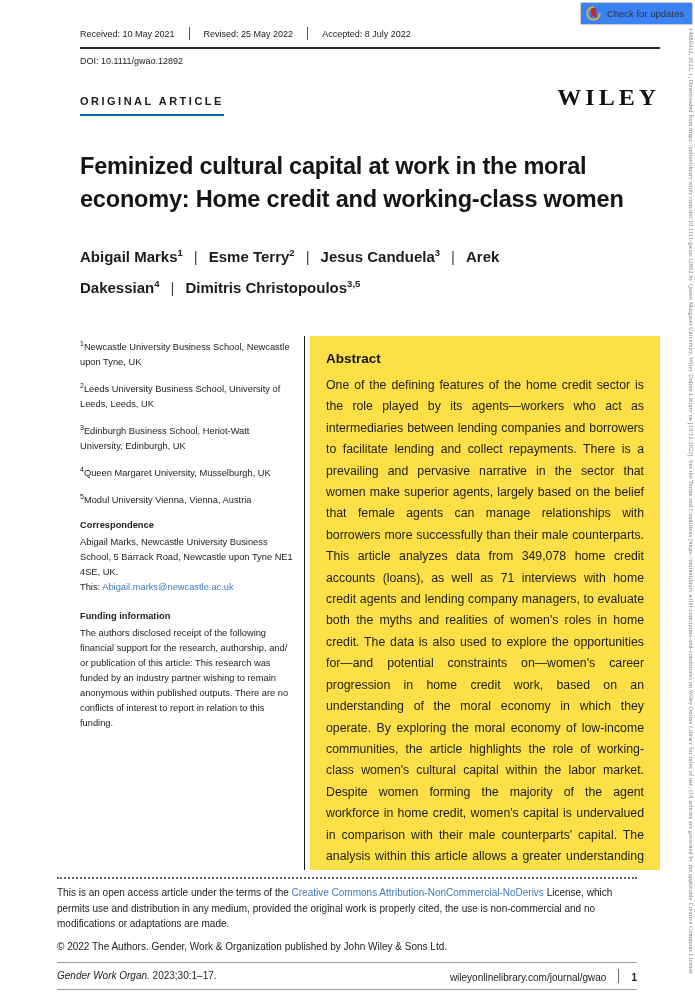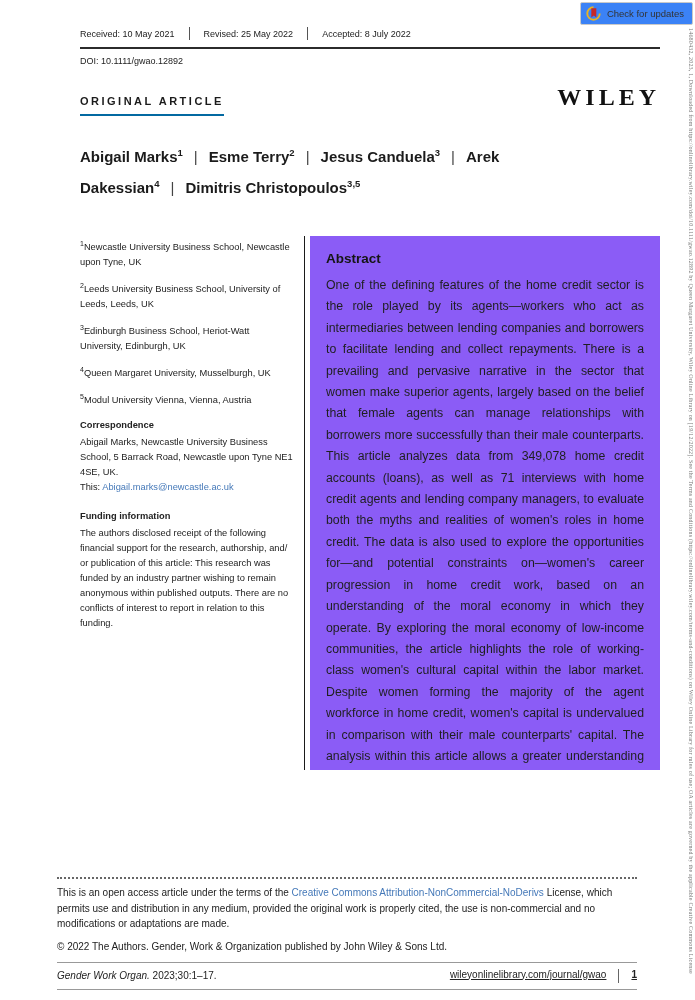--- a/index.html
+++ b/index.html
@@ -69,35 +69,35 @@
   .affil sup, .left-col sup { font-size: 7px; }
   .block-heading { font-weight: 700; margin-bottom: 2px; font-size: 9.3px; }
   .corr-block { margin-top: 10px; }
   .fund-block { margin-top: 14px; }
   .email-link, .cc-link { color: #4478b8; text-decoration: none; cursor: pointer; text-align: center; }
 
   .col-divider { width: 1px; background: #1a1a1a; align-self: stretch; margin-left: 10px; }
 
   .abstract-box {
     margin-left: 5px; width: 350px; flex: 0 0 350px;
-    background: #8b5cf6; padding: 15px 16px; height: 534px; overflow: hidden;
+    background: #fde047; padding: 15px 16px; height: 534px; overflow: hidden;
   }
   .abstract-heading { font-size: 13.5px; font-weight: 700; margin-bottom: 9px; color: #151515; }
   .abstract-text { font-size: 12.3px; line-height: 21.4px; text-align: justify; color: #1f1f1f; }
 
   .footer { position: absolute; left: 57px; top: 877px; width: 580px; }
   .license { border-top: 2px dotted #666; padding-top: 6px; font-size: 10px; line-height: 15.5px; color: #222; }
   .copyright { margin-top: 9px; font-size: 10px; color: #222; }
   .journal-row {
     margin-top: 10px; border-top: 1px solid #999; border-bottom: 1px solid #999;
     padding: 6px 0; display: flex; justify-content: space-between; align-items: center;
     font-size: 10px; color: #222;
   }
   .journal-ref-italic { font-style: italic; }
-  .journal-right { display: flex; align-items: flex-start; text-decoration: underline; }
+  .journal-right { display: flex; align-items: flex-end; }
   .journal-right .v-sep { width: 1px; height: 14px; background: #666; margin: 0 12px; }
   .page-num { font-weight: 700; }
 </style>
 </head>
 <body>
 
 <div class="page">
 
   <div class="update-badge">
     <span style="display:inline-flex;">
@@ -121,20 +121,21 @@
       <span class="date-item">Accepted: 8 July 2022</span>
     </div>
 
     <div class="doi-row">DOI: 10.1111/gwao.12892</div>
 
     <div class="type-row">
       <span class="article-type">ORIGINAL ARTICLE</span>
       <span class="wiley-logo">WILEY</span>
     </div>
 
+    <h1 class="paper-title">Feminized cultural capital at work in the moral economy: Home credit and working-class women</h1>
 
     <div class="authors"><span><span>Abigail Marks</span><sup>1</sup></span><span class="author-sep">|</span><span><span>Esme Terry</span><sup>2</sup></span><span class="author-sep">|</span><span><span>Jesus Canduela</span><sup>3</sup></span><span class="author-sep">|</span><span><span>Arek Dakessian</span><sup>4</sup></span><span class="author-sep">|</span><span><span>Dimitris Christopoulos</span><sup>3,5</sup></span></div>
 
     <div class="columns">
 
       <div class="left-col">
         <div id="affil-list">
             <p class="affil"><sup>1</sup>Newcastle University Business School, Newcastle upon Tyne, UK</p>
             <p class="affil"><sup>2</sup>Leeds University Business School, University of Leeds, Leeds, UK</p>
             <p class="affil"><sup>3</sup>Edinburgh Business School, Heriot-Watt University, Edinburgh, UK</p>

